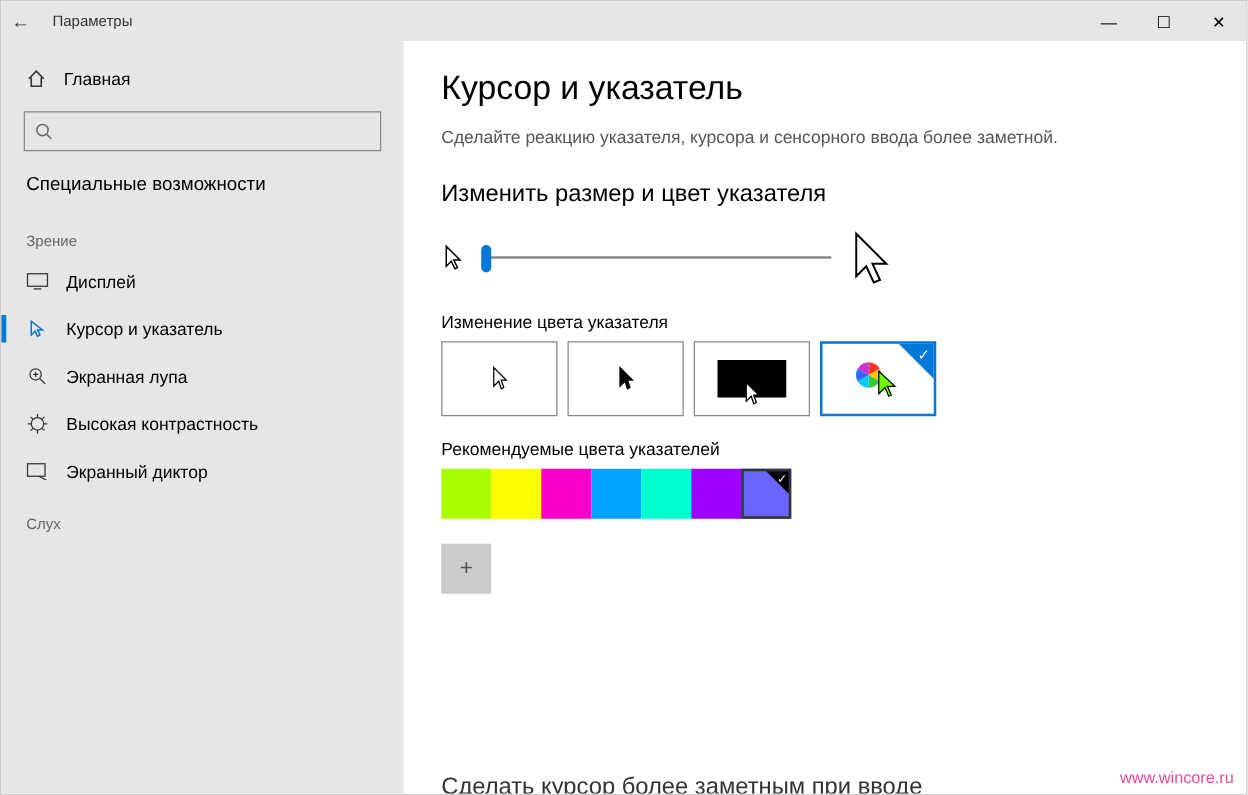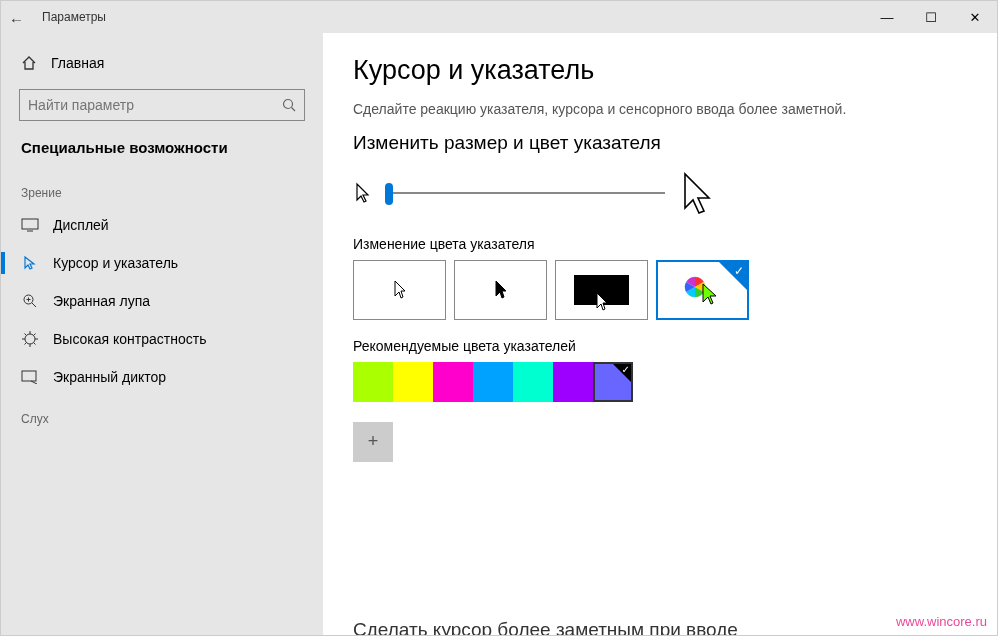--- a/index.html
+++ b/index.html
@@ -8,28 +8,28 @@
 .titlebar-left { display: flex; align-items: center; gap: 18px; font-size: 12px; color: #333; }
 .titlebar-left .back { font-size: 15px; }
 .window-controls { display: flex; }
 .window-controls div { width: 44px; height: 32px; display: flex; align-items: center; justify-content: center; font-size: 13px; cursor: default; }
 .content { display: flex; height: calc(100% - 32px); }
 .sidebar { width: 322px; background: #e6e6e6; padding: 12px 0 0 0; display: flex; flex-direction: column; }
 .home-row { display: flex; align-items: center; gap: 14px; padding: 10px 20px; font-size: 14px; }
 .search-wrap { padding: 8px 18px 10px 18px; }
 .search { display: flex; align-items: center; border: 1px solid #888; height: 32px; padding: 0 8px; background: #e6e6e6; }
 .search input { border: none; background: transparent; outline: none; flex: 1; font-size: 14px; color: #666; }
-.cat-title { font-weight: 700; font-size: 15px; padding: 8px 20px 14px 20px; }
+.cat-title { font-weight: 400; font-size: 15px; padding: 8px 20px 14px 20px; }
 .group-label { font-size: 12px; color: #666; padding: 16px 20px 6px 20px; }
 .nav-item { display: flex; align-items: center; gap: 14px; padding: 11px 20px; font-size: 14px; cursor: default; position: relative; }
 .nav-item.active::before { content: ""; position: absolute; left: 0; top: 8px; bottom: 8px; width: 4px; background: #0078d7; }
 .nav-item .icon { width: 18px; display: inline-flex; justify-content: center; }
 .main { flex: 1; background: #fff; padding: 22px 30px 0 30px; overflow: hidden; position: relative; }
 h1 { font-weight: 300; font-size: 27px; margin-bottom: 14px; }
-.desc { font-size: 14px; color: #555; margin-bottom: 13px; max-width: 520px; line-height: 1.35; }
+.desc { font-size: 14px; color: #555; margin-bottom: 26px; max-width: 520px; line-height: 1.35; }
 h2 { font-weight: 400; font-size: 19px; margin-bottom: 16px; }
 .label { font-size: 14px; margin-bottom: 8px; }
 .slider-row { display: flex; align-items: center; gap: 14px; margin-bottom: 20px; }
 .slider-track { width: 280px; height: 2px; background: #888; position: relative; }
 .slider-thumb { position: absolute; left: 0; top: -9px; width: 8px; height: 22px; background: #0078d7; border-radius: 4px; }
 .color-options { display: flex; gap: 8px; margin-bottom: 18px; }
 .opt { width: 93px; height: 60px; border: 1px solid #888; display: flex; align-items: center; justify-content: center; position: relative; cursor: default; }
 .opt.selected { border: 2px solid #0078d7; }
 .opt .corner { position: absolute; top: 0; right: 0; width: 0; height: 0; border-left: 28px solid transparent; border-top: 28px solid #0078d7; }
 .opt .check { position: absolute; top: 2px; right: 3px; color: #fff; font-size: 12px; }
@@ -65,21 +65,20 @@
     <div class="home-row">
       <span class="icon">
         <svg width="16" height="16" viewBox="0 0 16 16">
             <path d="M2 8 L8 2 L14 8 M4 7 V14 H12 V7" fill="none" stroke="#333" stroke-width="1.3"></path>
           </svg>
       </span>
       <span>Главная</span>
     </div>
     <div class="search-wrap">
       <div class="search">
-        <input placeholder="Найти параметр" style="">
         <span>
           <svg width="14" height="14" viewBox="0 0 14 14">
               <circle cx="6" cy="6" r="4.5" fill="none" stroke="#666" stroke-width="1.2"></circle>
               <line x1="9.5" y1="9.5" x2="13" y2="13" stroke="#666" stroke-width="1.2"></line>
             </svg>
         </span>
       </div>
     </div>
     <div class="cat-title">Специальные возможности</div>
     <div class="group-label">Зрение</div>

